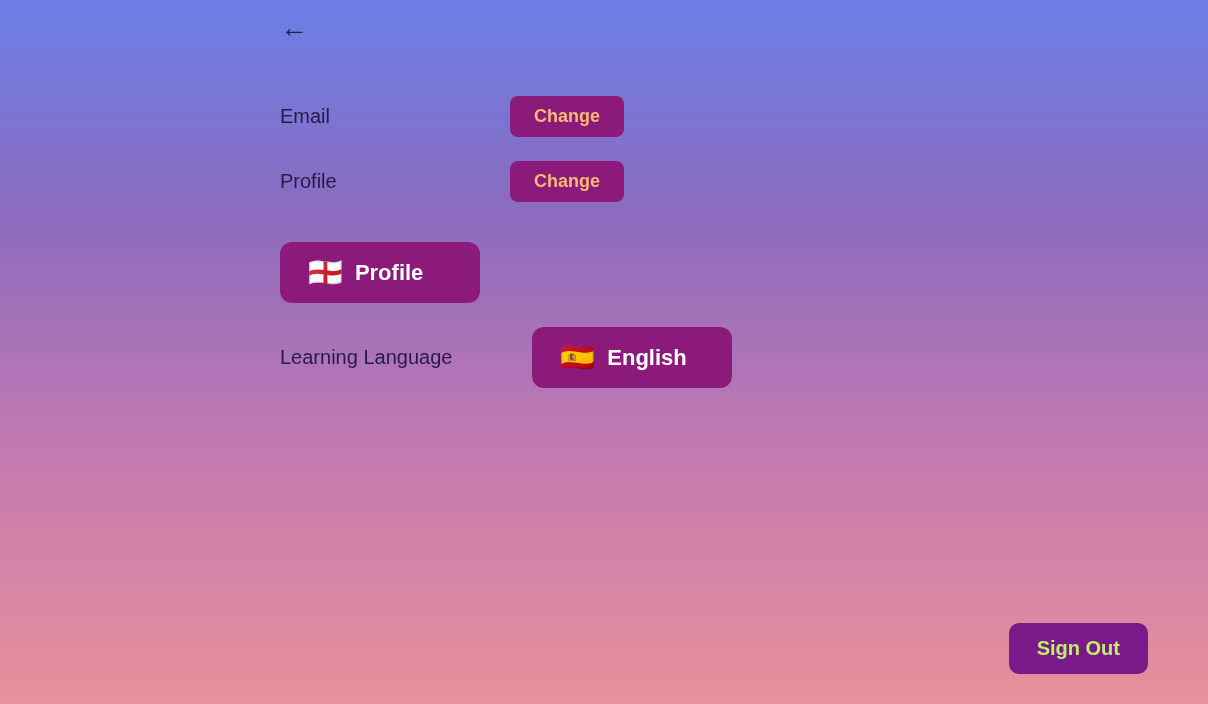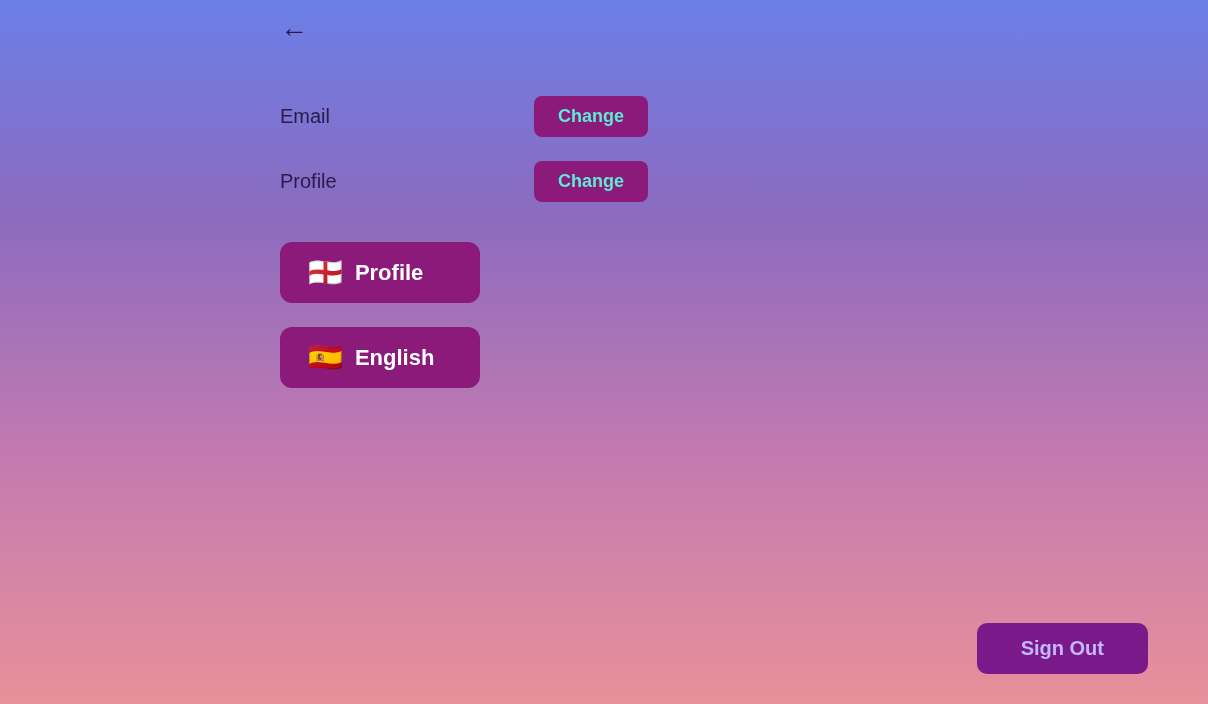--- a/index.html
+++ b/index.html
@@ -37,33 +37,33 @@
     }
 
     .content {
       padding: 40px 280px;
     }
 
     .row {
       display: flex;
       align-items: center;
       margin-bottom: 24px;
-      gap: 104px;
+      gap: 80px;
     }
 
     .row-label {
       font-size: 20px;
       color: #2a1a4a;
       min-width: 150px;
       font-weight: 500;
     }
 
     .change-btn {
       background-color: #8b1a7a;
-      color: #5eead4;
+      color: #fdba74;
       border: none;
       border-radius: 8px;
       padding: 10px 24px;
       font-size: 18px;
       font-weight: 600;
       cursor: pointer;
     }
 
     .language-btn {
       background-color: #8b1a7a;
@@ -86,24 +86,24 @@
 
     .divider {
       margin-bottom: 40px;
     }
 
     .sign-out-btn {
       position: absolute;
       bottom: 30px;
       right: 60px;
       background-color: #7a1a8a;
-      color: #c4b5fd;
+      color: #bef264;
       border: none;
       border-radius: 10px;
-      padding: 14px 44px;
+      padding: 14px 28px;
       font-size: 20px;
       font-weight: 600;
       cursor: pointer;
     }
   </style>
 </head>
 <body>
 
 <div class="header">
   <span class="back-arrow">←</span>
@@ -122,20 +122,21 @@
   </div>
 
   <div class="row">
     <button class="language-btn">
       <span class="flag">🏴󠁧󠁢󠁥󠁮󠁧󠁿</span>
       <span>Profile</span>
     </button>
   </div>
 
   <div class="row">
+    <span class="row-label">Learning Language</span>
     <button class="language-btn">
       <span class="flag">🇪🇸</span>
       <span>English</span>
     </button>
   </div>
 </div>
 
 <button class="sign-out-btn">Sign Out</button>
 
 </body></html>

